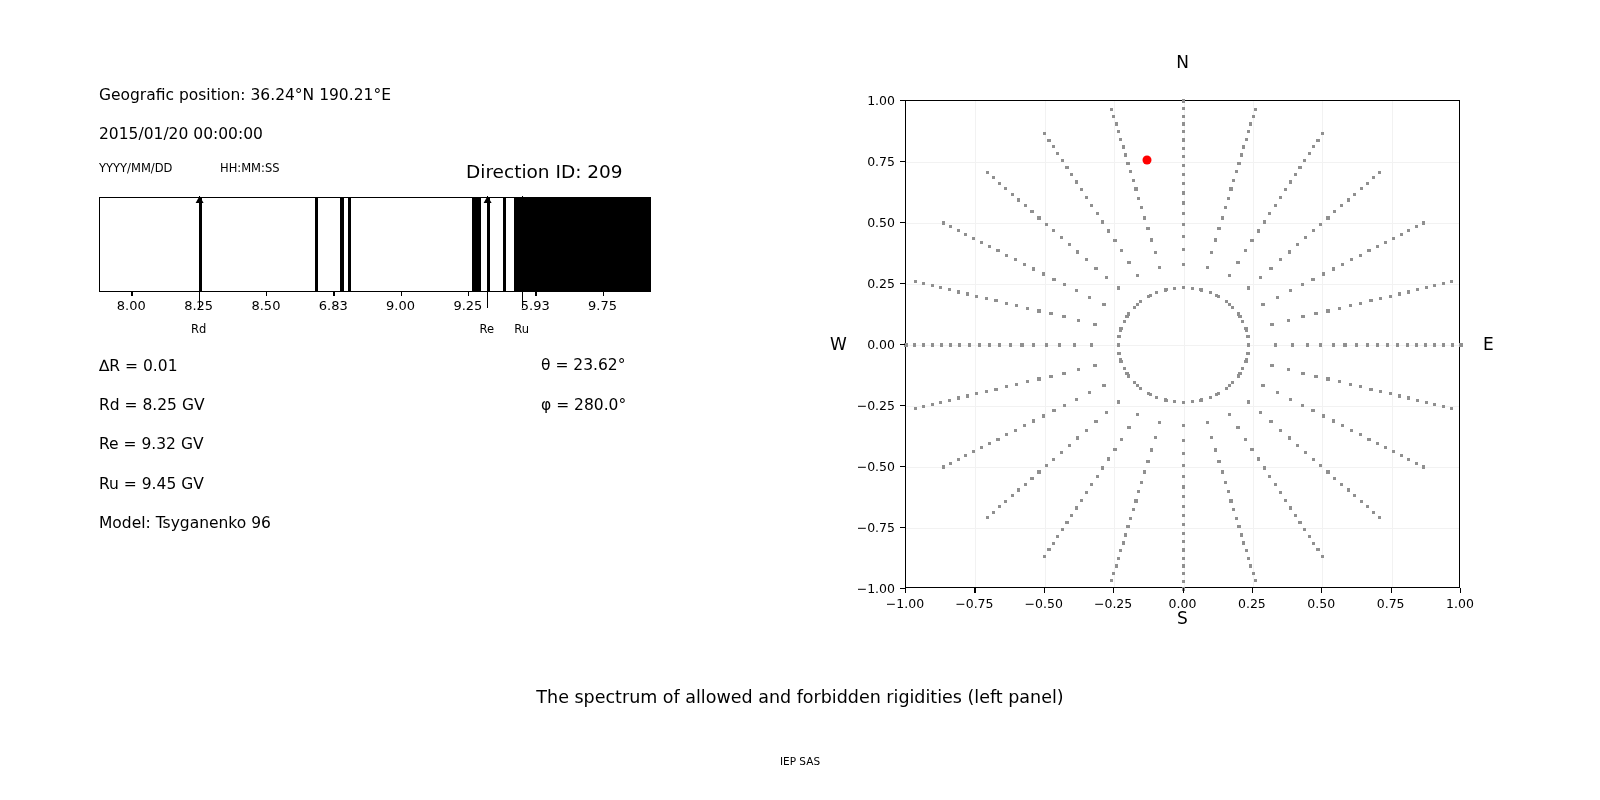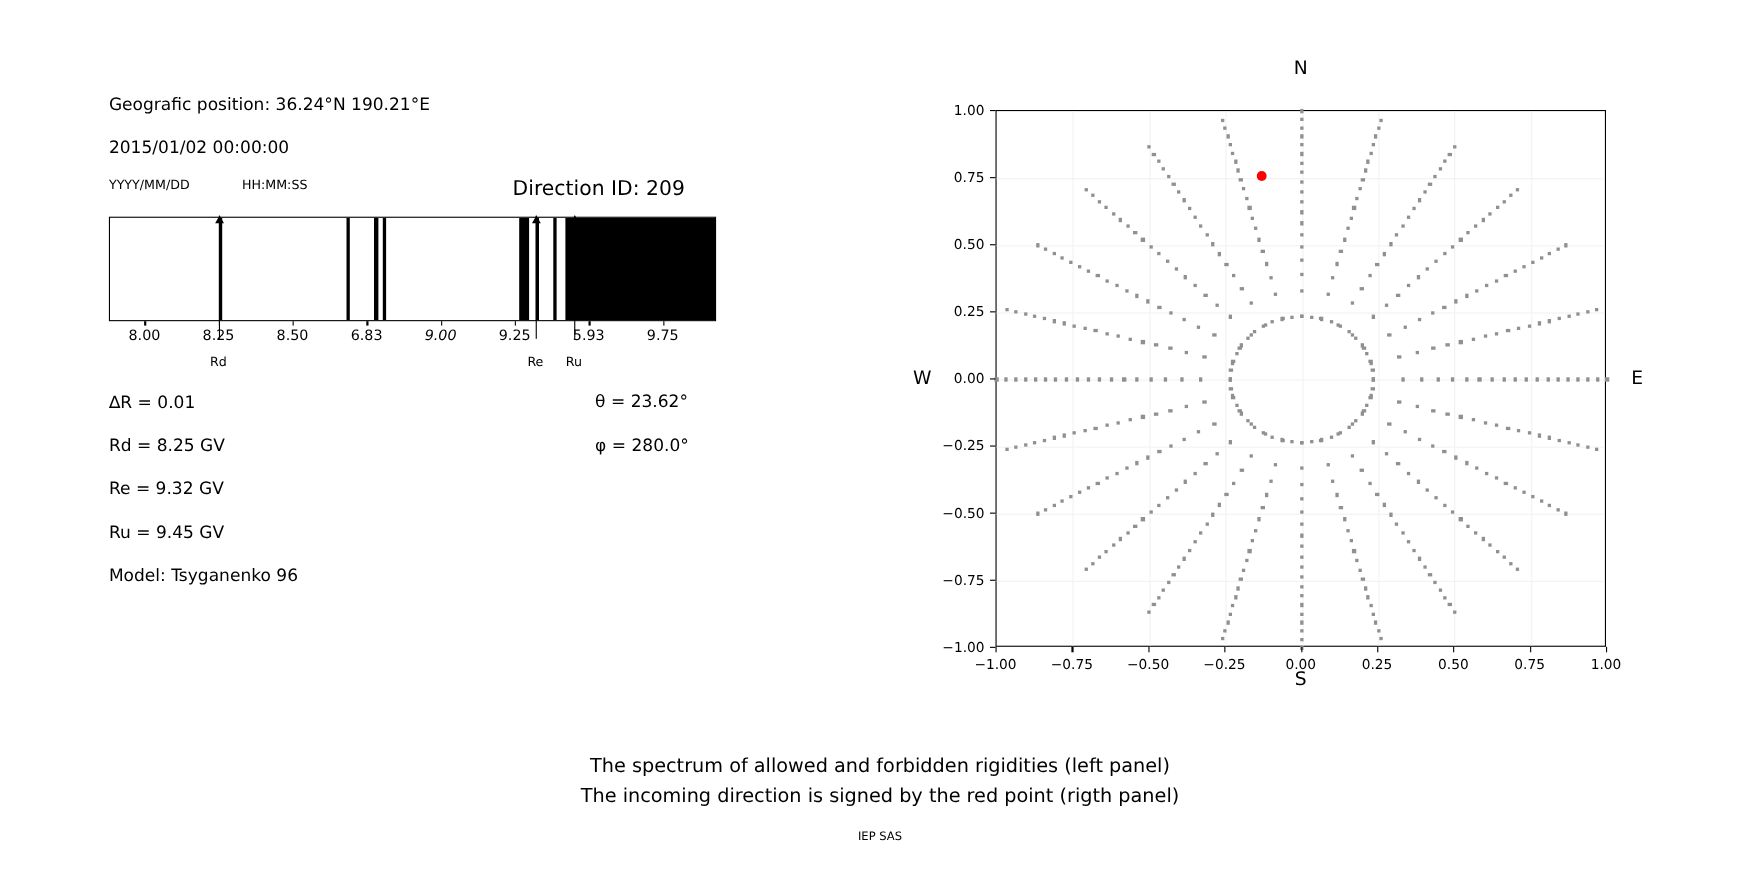--- a/index.html
+++ b/index.html
@@ -69,21 +69,21 @@
   #footer-note{position:absolute;left:0;right:0;top:755px;text-align:center;
     font-size:10.5px;color:#000;}
 </style>
 </head>
 <body>
 
 <div id="left-panel">
 
   <div class="info-line" id="geo-position">Geografic position: 36.24°N 190.21°E</div>
 
-  <div class="info-line" id="datetime-value">2015/01/02 00:00:00</div>
+  <div class="info-line" id="datetime-value">2015/01/20 00:00:00</div>
 
   <div class="info-line" id="fmt-date">YYYY/MM/DD</div>
 
   <div class="info-line" id="fmt-time">HH:MM:SS</div>
 
   <div class="info-line" id="direction-id">Direction ID: 209</div>
 
   <div id="spectrum-bar">
       <div class="band" style="left: 99.2254px; width: 3.23122px;"></div>
       <div class="band" style="left: 215.145px; width: 2.96195px;"></div>
@@ -98,21 +98,21 @@
   <div id="spectrum-axis">
       <div class="tick" style="left: 32.3122px;"></div>
       <div class="tick-label" style="left: 32.3122px;">8.00</div>
       <div class="tick" style="left: 99.6293px;"></div>
       <div class="tick-label" style="left: 99.6293px;">8.25</div>
       <div class="tick" style="left: 166.946px;"></div>
       <div class="tick-label" style="left: 166.946px;">8.50</div>
       <div class="tick" style="left: 234.263px;"></div>
       <div class="tick-label" style="left: 234.263px;">6.83</div>
       <div class="tick" style="left: 301.58px;"></div>
-      <div class="tick-label" style="left: 301.58px; font-style: italic;">9.00</div>
+      <div class="tick-label" style="left: 301.58px;">9.00</div>
       <div class="tick" style="left: 368.898px;"></div>
       <div class="tick-label" style="left: 368.898px;">9.25</div>
       <div class="tick" style="left: 436.215px;"></div>
       <div class="tick-label" style="left: 436.215px;">5.93</div>
       <div class="tick" style="left: 503.532px;"></div>
       <div class="tick-label" style="left: 503.532px;">9.75</div>
       <div class="marker-arrow" style="left: 99.6293px;"></div>
       <div class="marker-head" style="left: 99.6293px;"></div>
       <div class="marker-label" style="left: 99.6293px;">Rd</div>
       <div class="marker-arrow" style="left: 387.746px;"></div>
@@ -689,16 +689,15 @@
     <div class="xtick" style="left: 416.25px;"></div>
     <div class="xtick-label" style="left: 416.25px;">0.50</div>
     <div class="xtick" style="left: 485.625px;"></div>
     <div class="xtick-label" style="left: 485.625px;">0.75</div>
     <div class="xtick" style="left: 555px;"></div>
     <div class="xtick-label" style="left: 555px;">1.00</div>
   </div>
 
 <div id="caption-block">
   <div class="caption-line">The spectrum of allowed and forbidden rigidities (left panel)</div>
-  <div class="caption-line">The incoming direction is signed by the red point (rigth panel)</div>
 </div>
 
 <div id="footer-note">IEP SAS</div>
 
 </body></html>

